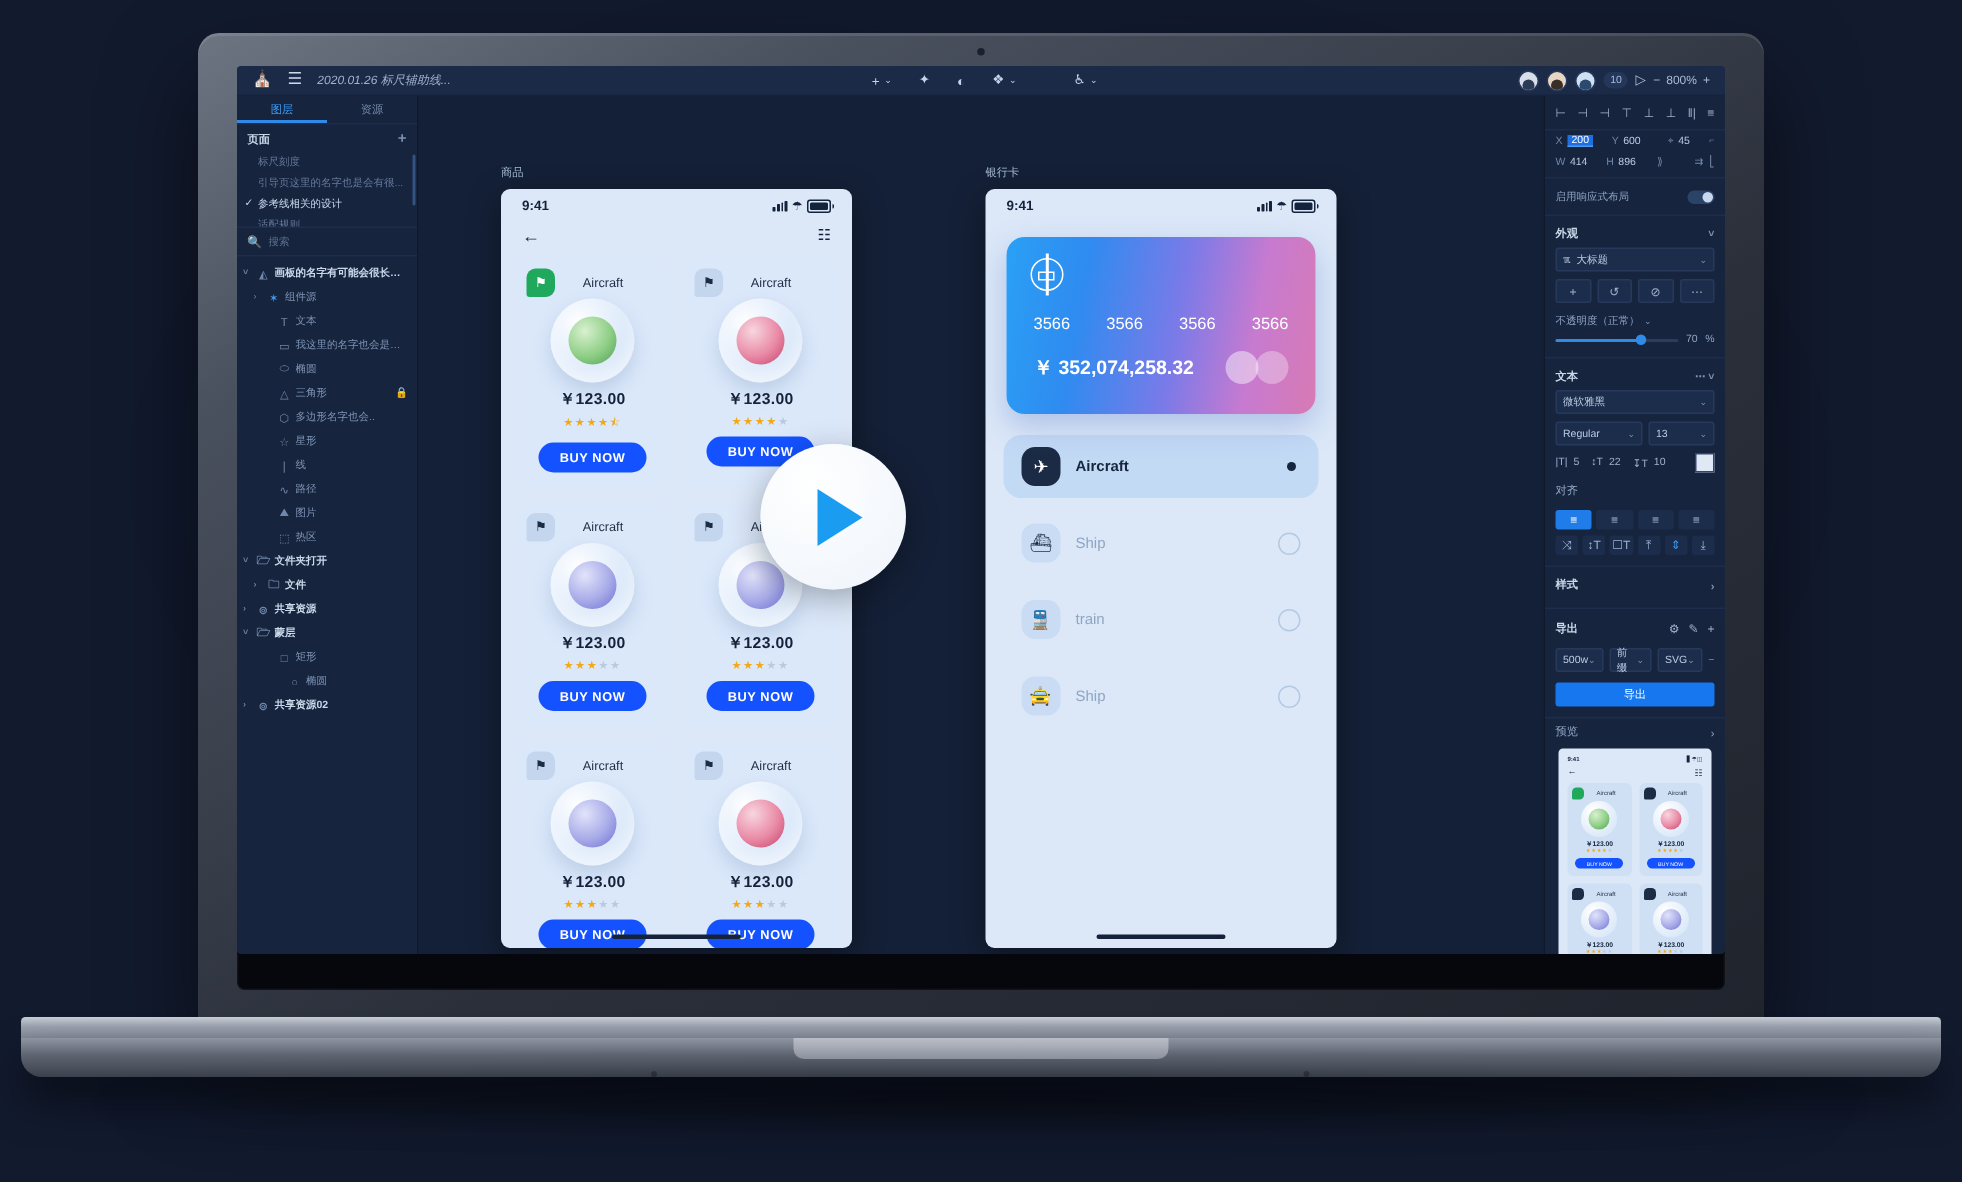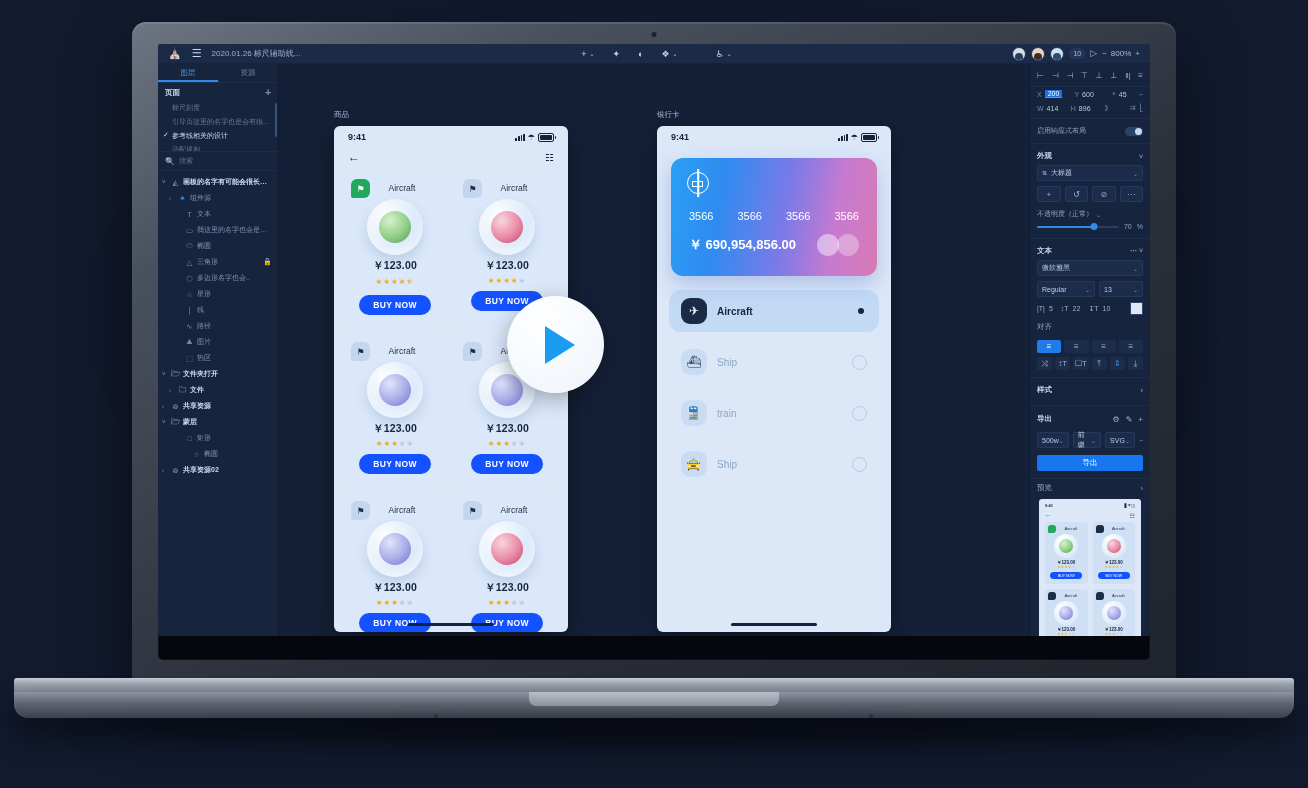--- a/index.html
+++ b/index.html
@@ -46,21 +46,21 @@
     background:rgba(0,0,0,.28);}
   .shadow-under{position:absolute;left:50%;top:716px;transform:translateX(-50%);
     width:1220px;height:40px;border-radius:50%;
     background:radial-gradient(ellipse at center, rgba(0,0,0,.45),transparent 70%);
     filter:blur(10px);}
 
   
   .titlebar{height:20px;background:#1b2a47;display:flex;align-items:center;
     gap:10px;padding:0 10px;box-sizing:border-box;border-bottom:1px solid #17233c;}
   .tb-icon{color:#cdd9ec;font-size:11px;line-height:1;cursor:pointer;}
-  .tb-title{color:#9fb2cd;font-size:8px;white-space:nowrap;}
+  .tb-title{color:#9fb2cd;font-size:8px;white-space:nowrap;font-style:italic;}
   .tb-mid{margin-left:auto;margin-right:auto;display:flex;align-items:center;gap:18px;}
   .tb-grp{display:flex;align-items:center;gap:3px;color:#c6d4e8;font-size:9px;}
   .tb-right{display:flex;align-items:center;gap:5px;}
   .ava{width:12px;height:12px;border-radius:50%;border:1px solid #26385c;
     background:#d8dee8;display:inline-block;position:relative;overflow:hidden;}
   .ava i{position:absolute;left:2px;top:5px;width:8px;height:8px;border-radius:50%;background:#2c3b55;}
   .ava.a2{background:#e8d5c4;} .ava.a2 i{background:#3a2f27;}
   .ava.a3{background:#cfe0f2;} .ava.a3 i{background:#2b4a6e;}
   .pill{background:#24375a;color:#a9bcd8;font-size:7px;border-radius:6px;
     padding:1px 4px;line-height:1.4;}
@@ -509,21 +509,21 @@
                 </span>
               </div>
               <div class="bank">
                 <div class="bank-logo"></div>
                 <div class="bank-nums">
                   <span>3566</span>
                   <span>3566</span>
                   <span>3566</span>
                   <span>3566</span>
                 </div>
-                <div class="bank-amt">￥ 690,954,856.00</div>
+                <div class="bank-amt">￥ 352,074,258.32</div>
                 <div class="mc">
                     <i class="l"></i>
                     <i class="r"></i>
                   </div>
               </div>
               <div class="tlist" id="transport-host">
                   <div class="titem act">
                     <span class="ticon">✈</span>
                     <span class="tname">Aircraft</span>
                     <span class="radio"></span>

